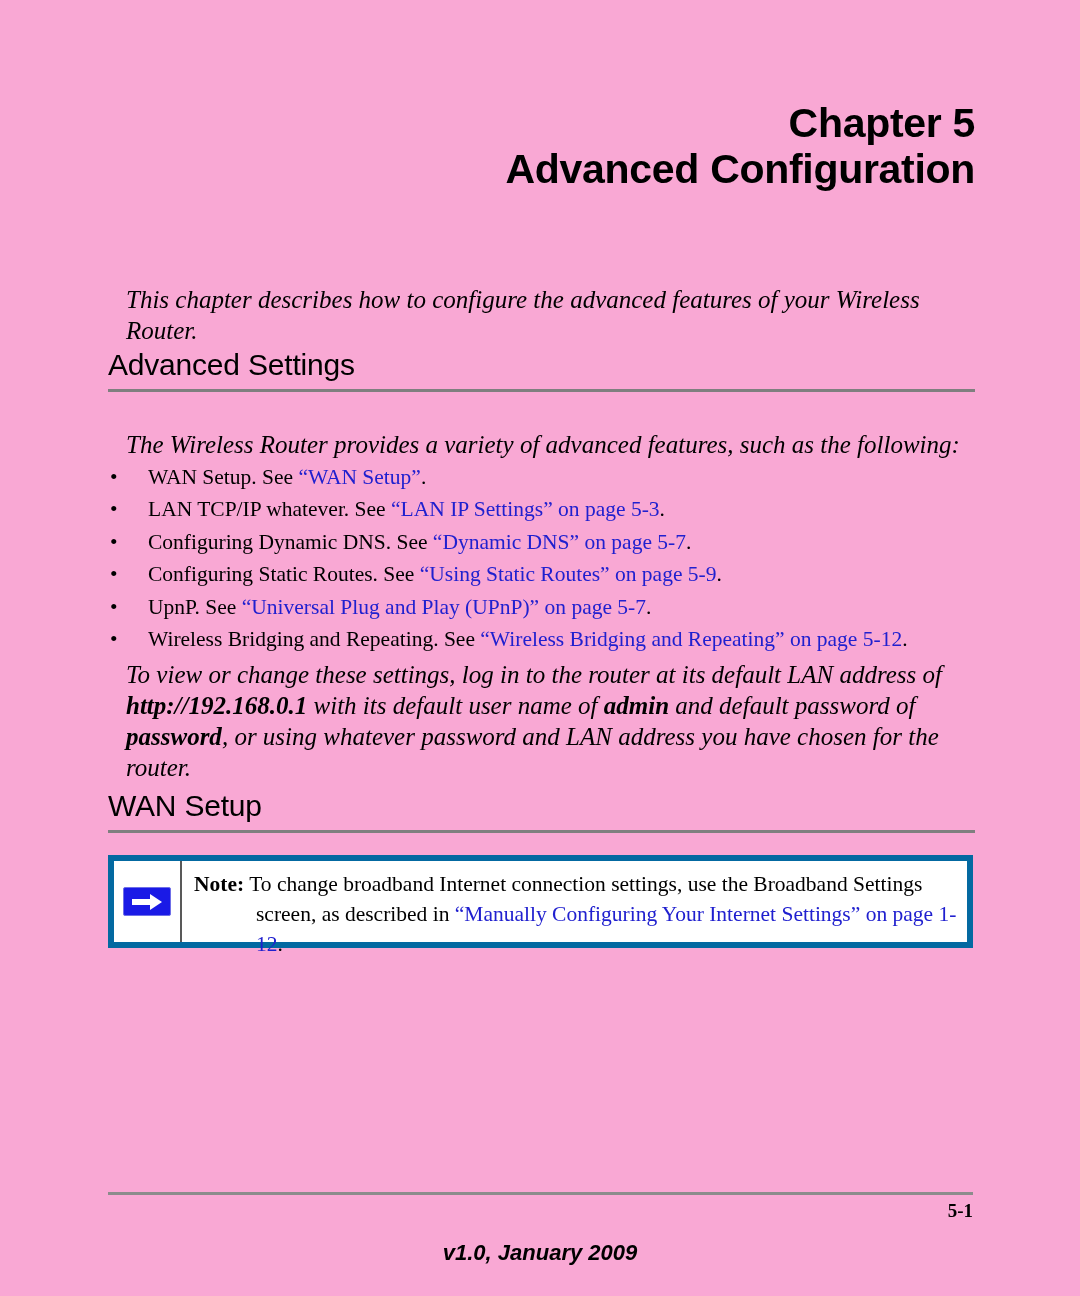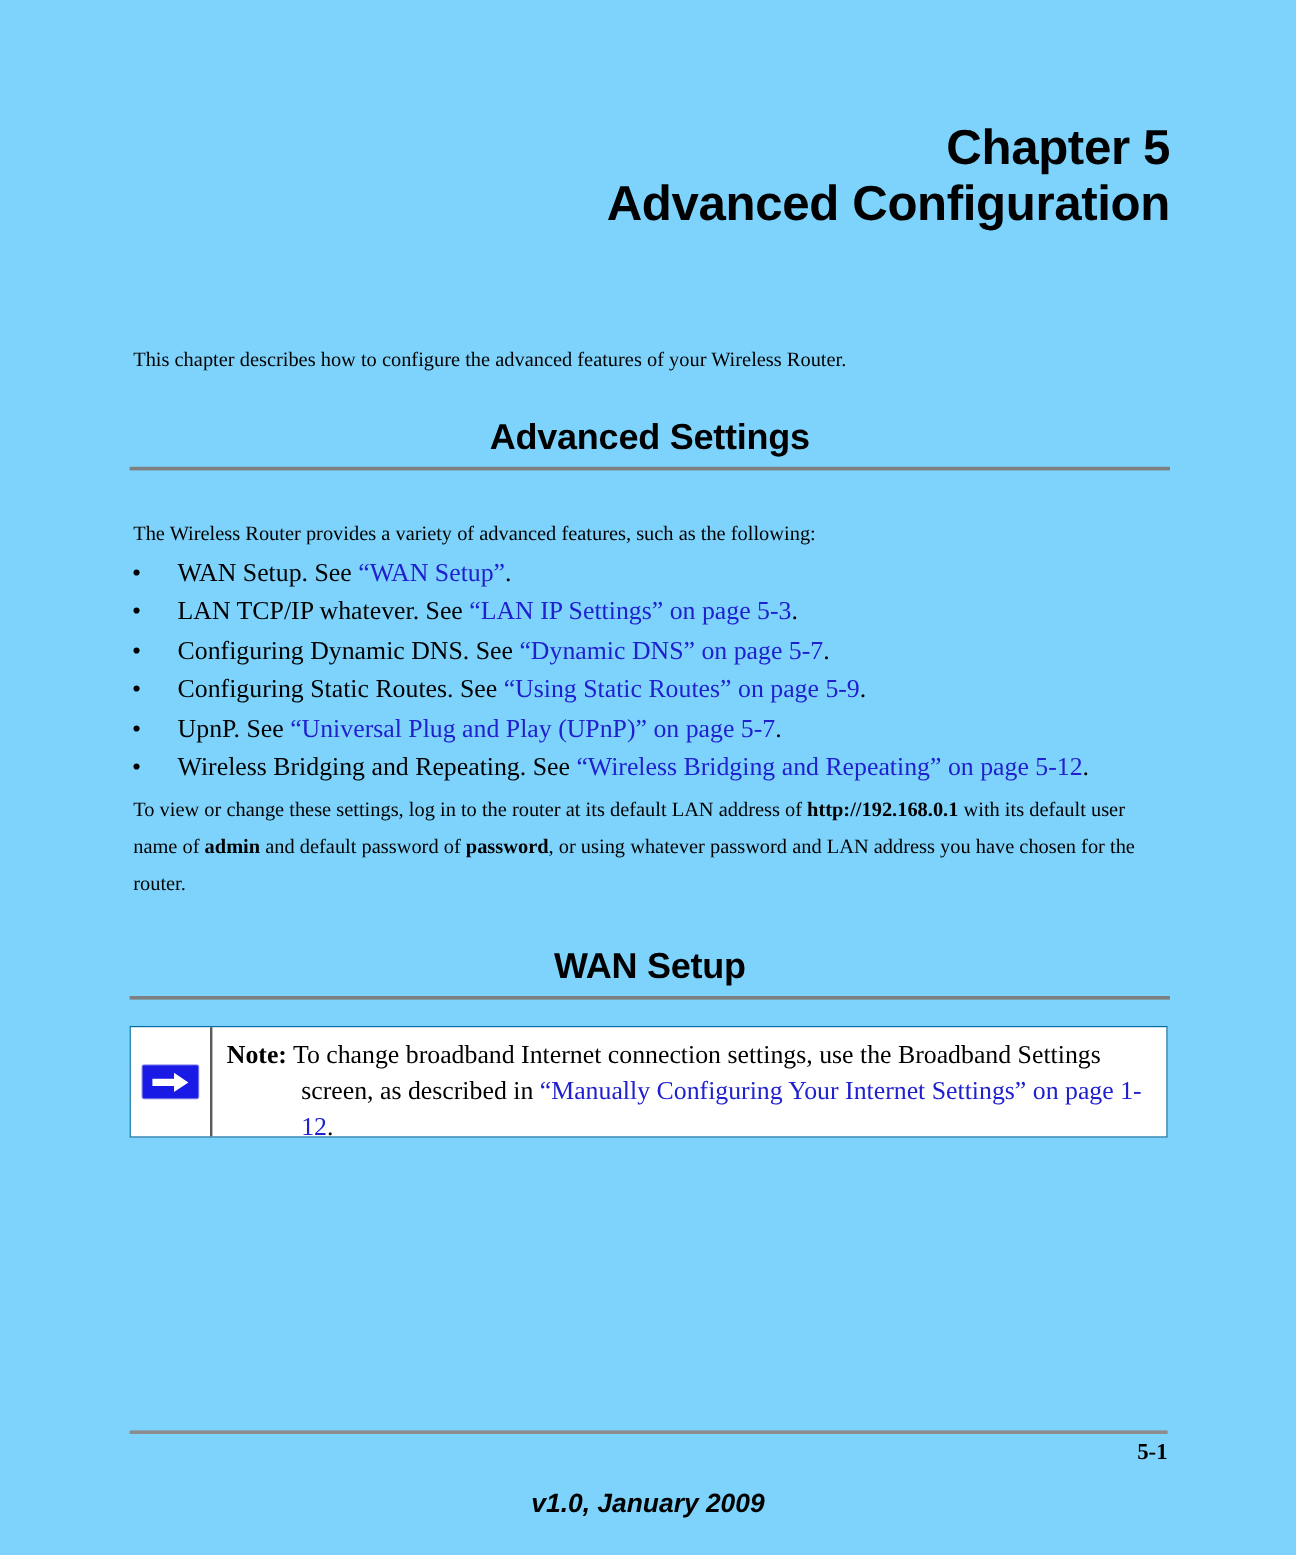--- a/index.html
+++ b/index.html
@@ -4,21 +4,21 @@
 <style>
   html, body {
     margin: 0;
     padding: 0;
     background: #ffffff;
   }
   .page {
     position: relative;
     width: 1080px;
     height: 1296px;
-    background: #7dd3fc;
+    background: #f9a8d4;
     box-sizing: border-box;
     font-family: "Liberation Serif", "DejaVu Serif", serif;
     color: #000000;
     overflow: hidden;
   }
 
   
   .chapter-title {
     position: absolute;
     left: 108px;
@@ -30,42 +30,42 @@
     font-size: 41px;
     line-height: 46px;
     letter-spacing: -0.3px;
     color: #000000;
   }
   .chapter-title .line { display: block; white-space: nowrap; }
 
   
   .body-text {
     position: absolute;
-    left: 111px;
-    width: 867px;
-    font-size: 17px;
+    left: 126px;
+    width: 867px;
+    font-size: 25px;
     line-height: 31px;
     color: #000000;
+    font-style: italic;
   }
   .intro-para { top: 284px; }
   .lead-para  { top: 429px; }
   .login-para { top: 659px; }
 
   
   .section-heading {
     position: absolute;
     left: 108px;
     width: 867px;
     font-family: "Liberation Sans Narrow", "Liberation Sans", sans-serif;
-    font-weight: bold;
+    font-weight: normal;
     font-size: 30px;
     line-height: 34px;
     letter-spacing: -0.2px;
     color: #000000;
-    text-align: center;
   }
   .section-heading .rule {
     display: block;
     margin-top: 7px;
     height: 3px;
     background: #7f7f7f;
     width: 100%;
   }
   .heading-advanced { top: 348px; }
   .heading-wan      { top: 789px; }
@@ -97,21 +97,21 @@
 
   b, .bold { font-weight: bold; }
 
   
   .note-box {
     position: absolute;
     left: 108px;
     top: 855px;
     width: 865px;
     height: 93px;
-    border: 1px solid #0369a1;
+    border: 6px solid #0369a1;
     box-sizing: border-box;
     display: flex;
     background: #ffffff;
   }
   .note-icon-cell {
     width: 66px;
     flex: 0 0 66px;
     border-right: 2px solid #595959;
     display: flex;
     align-items: center;

